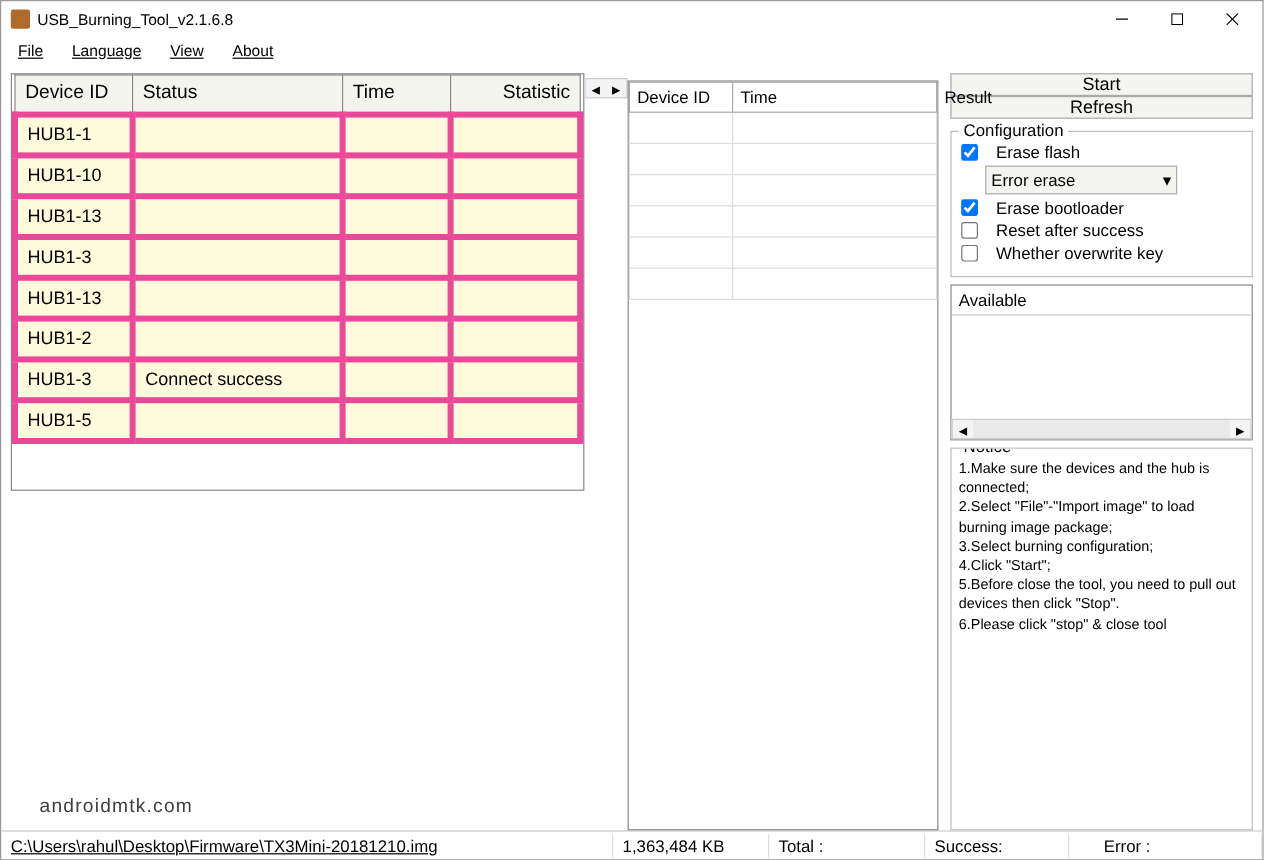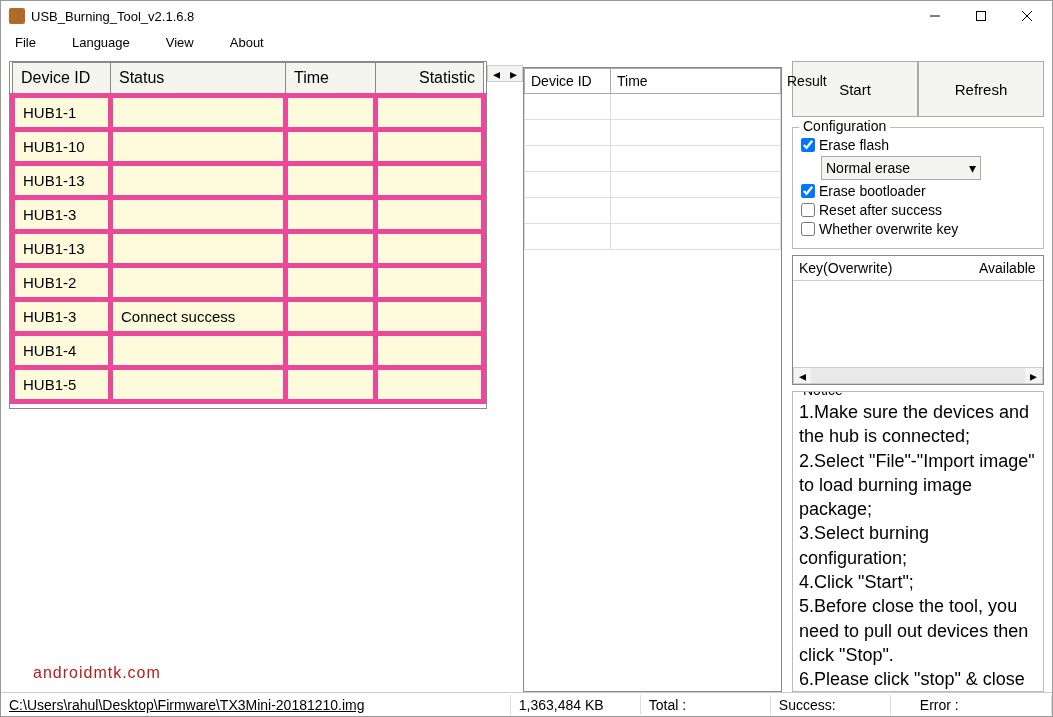--- a/index.html
+++ b/index.html
@@ -3,54 +3,54 @@
 <meta charset="utf-8">
 <style>
   * { box-sizing: border-box; margin: 0; padding: 0; font-family: "Segoe UI", Tahoma, sans-serif; font-size: 14px; }
   body { background: #fff; width: 1053px; height: 717px; border: 1px solid #999; overflow: hidden; display: flex; flex-direction: column; }
   .titlebar { height: 30px; display: flex; align-items: center; padding: 0 2px 0 8px; }
   .title-icon { width: 16px; height: 16px; background: #b06a2a; border-radius: 2px; margin-right: 6px; display:inline-block; }
   .title-text { flex: 1; font-size: 13px; }
   .win-btns { display: flex; }
   .win-btn { width: 46px; height: 30px; display:flex;align-items:center;justify-content:center; }
   .win-btn svg { width:10px; height:10px; }
-  .menubar { height: 22px; display:flex; align-items:center; padding: 0 6px; gap: 20px; }
+  .menubar { height: 22px; display:flex; align-items:center; padding: 0 6px; gap: 8px; text-decoration: underline; }
   .menu-item { padding: 2px 8px; font-size:13px; }
   .content { flex: 1; display:flex; padding: 8px 8px 0 8px; gap: 10px; min-height:0;}
   .left-col { flex: 1; display:flex; flex-direction:row; min-width:0;}
   .right-col { width: 252px; display:flex; flex-direction:column; gap: 6px;}
   .device-table-wrap { border:1px solid #888; height: 348px; display:flex; flex-direction:column; }
   .tbl { border-collapse: collapse; width: 100%; table-layout:fixed; }
   .tbl th { background:#f5f5f0; border:1px solid #888; text-align:left; padding: 6px 8px; font-weight:normal; font-size:16px;}
   .tbl td { border:5px solid #ec4899; padding:6px 8px; background:#fdfbdc; height:33px; font-size:15px;}
   .chead .c-device{width:98px;} .chead .c-status{} .chead .c-time{width:90px;} .chead .c-stat{width:108px;text-align:right;}
   .scroll-h { height:17px; background:#f4f4f4; display:flex; align-items:center; border:1px solid #ccc; margin-top:4px;}
   .scroll-h .arrow { width:17px; text-align:center;}
   .scroll-h .track { flex:1; background:#e9e9e9; height:15px;}
   .result-table-wrap { border:1px solid #888; flex:1; margin-top:6px; min-height:0;}
   .tbl2 th { background:#fff; border:1px solid #aaa; text-align:left; padding:4px 6px; font-weight:normal; font-size:14px;}
   .tbl2 td { border:1px solid #ddd; height:26px;}
   .r-device{width:86px;} .r-time{width:170px;}
-  .btn-row { display:flex; }
+  .btn-row { display:flex; flex-direction:column;}
   .btn { flex:1; height:56px; border:1px solid #aaa; background:#f4f4f0; font-size:15px; display:flex;align-items:center;justify-content:center;}
   .fieldset { border:1px solid #bbb; padding:6px 8px 8px 8px; position:relative;}
   .legend { position:absolute; top:-10px; left:6px; background:#fff; padding:0 4px; font-size:14px;}
-  .cfg-row { display:flex; align-items:center; gap:4px; margin:3px 0; font-size:14px;}
+  .cfg-row { display:flex; align-items:center; gap:15px; margin:3px 0; font-size:14px;}
   .cfg-select { width:160px; margin-left:20px; border:1px solid #aaa; padding:3px 4px; background:#f4f4f0; font-size:14px;}
   .keybox { border:1px solid #888; height:130px; display:flex;flex-direction:column;}
   .keyhead { display:flex; border-bottom:1px solid #ccc;}
   .keyhead div { padding:4px 6px; font-size:14px;}
   .keyhead .kh1{flex:1;} .keyhead .kh2{width:70px;}
   .noticebox { border:1px solid #bbb; padding:6px 6px; flex:1; position:relative; min-height:0; overflow:hidden;}
   .noticebox .legend { top:-10px;}
-  .notice-text { font-size:18px; line-height:1.35; padding-top:2px;}
+  .notice-text { font-size:12px; line-height:1.35; padding-top:2px;}
   .statusbar { height:24px; border-top:1px solid #ccc; display:flex; align-items:center; font-size:14px;}
   .statusbar .sb-cell { border-right:1px solid #ddd; padding:2px 8px; white-space:nowrap;}
   .sb-path{flex:1.6;text-decoration:underline;} .sb-size{width:130px;} .sb-total{width:130px;} .sb-success{width:120px;} .sb-error{flex:.4;margin-left:21px;}
-  .watermark { position:absolute; left:24px; bottom:10px; color:#b91c1c; font-size:16px; letter-spacing:1px; pointer-events:none;}
+  .watermark { position:absolute; left:24px; bottom:10px; color:#404040; font-size:16px; letter-spacing:1px; pointer-events:none;}
   input[type=checkbox]{ width:14px;height:14px;}
 </style>
 </head>
 <body>
 
 <div class="titlebar">
   <span class="title-icon"></span>
   <span class="title-text">USB_Burning_Tool_v2.1.6.8</span>
   <div class="win-btns">
     <div class="win-btn">
@@ -129,26 +129,20 @@
               <td></td>
               <td></td>
             </tr>
             <tr>
               <td>HUB1-3</td>
               <td>Connect success</td>
               <td></td>
               <td></td>
             </tr>
             <tr>
-              <td>HUB1-4</td>
-              <td></td>
-              <td></td>
-              <td></td>
-            </tr>
-            <tr>
               <td>HUB1-5</td>
               <td></td>
               <td></td>
               <td></td>
             </tr>
           </tbody>
       </table>
     </div>
     <div class="scroll-h">
       <div class="arrow">◂</div>
@@ -208,39 +202,38 @@
       <div class="btn">Refresh</div>
     </div>
 
     <div class="fieldset" style="margin-top:4px;">
       <span class="legend">Configuration</span>
       <div class="cfg-row">
           <input type="checkbox" checked="" style="">
           <span>Erase flash</span>
         </div>
       <div class="cfg-row">
-          <div class="cfg-select"><span>Normal erase</span><span style="float:right;">▾</span></div>
+          <div class="cfg-select"><span>Error erase</span><span style="float:right;">▾</span></div>
         </div>
       <div class="cfg-row">
           <input type="checkbox" checked="" style="">
           <span>Erase bootloader</span>
         </div>
       <div class="cfg-row">
           <input type="checkbox" style="">
           <span>Reset after success</span>
         </div>
       <div class="cfg-row">
           <input type="checkbox" style="">
           <span>Whether overwrite key</span>
         </div>
     </div>
 
     <div class="keybox">
       <div class="keyhead">
-        <div class="kh1">Key(Overwrite)</div>
         <div class="kh2">Available</div>
       </div>
       <div style="flex:1;"></div>
       <div class="scroll-h" style="margin:0;">
         <div class="arrow">◂</div>
         <div class="track"></div>
         <div class="arrow">▸</div>
       </div>
     </div>
 

